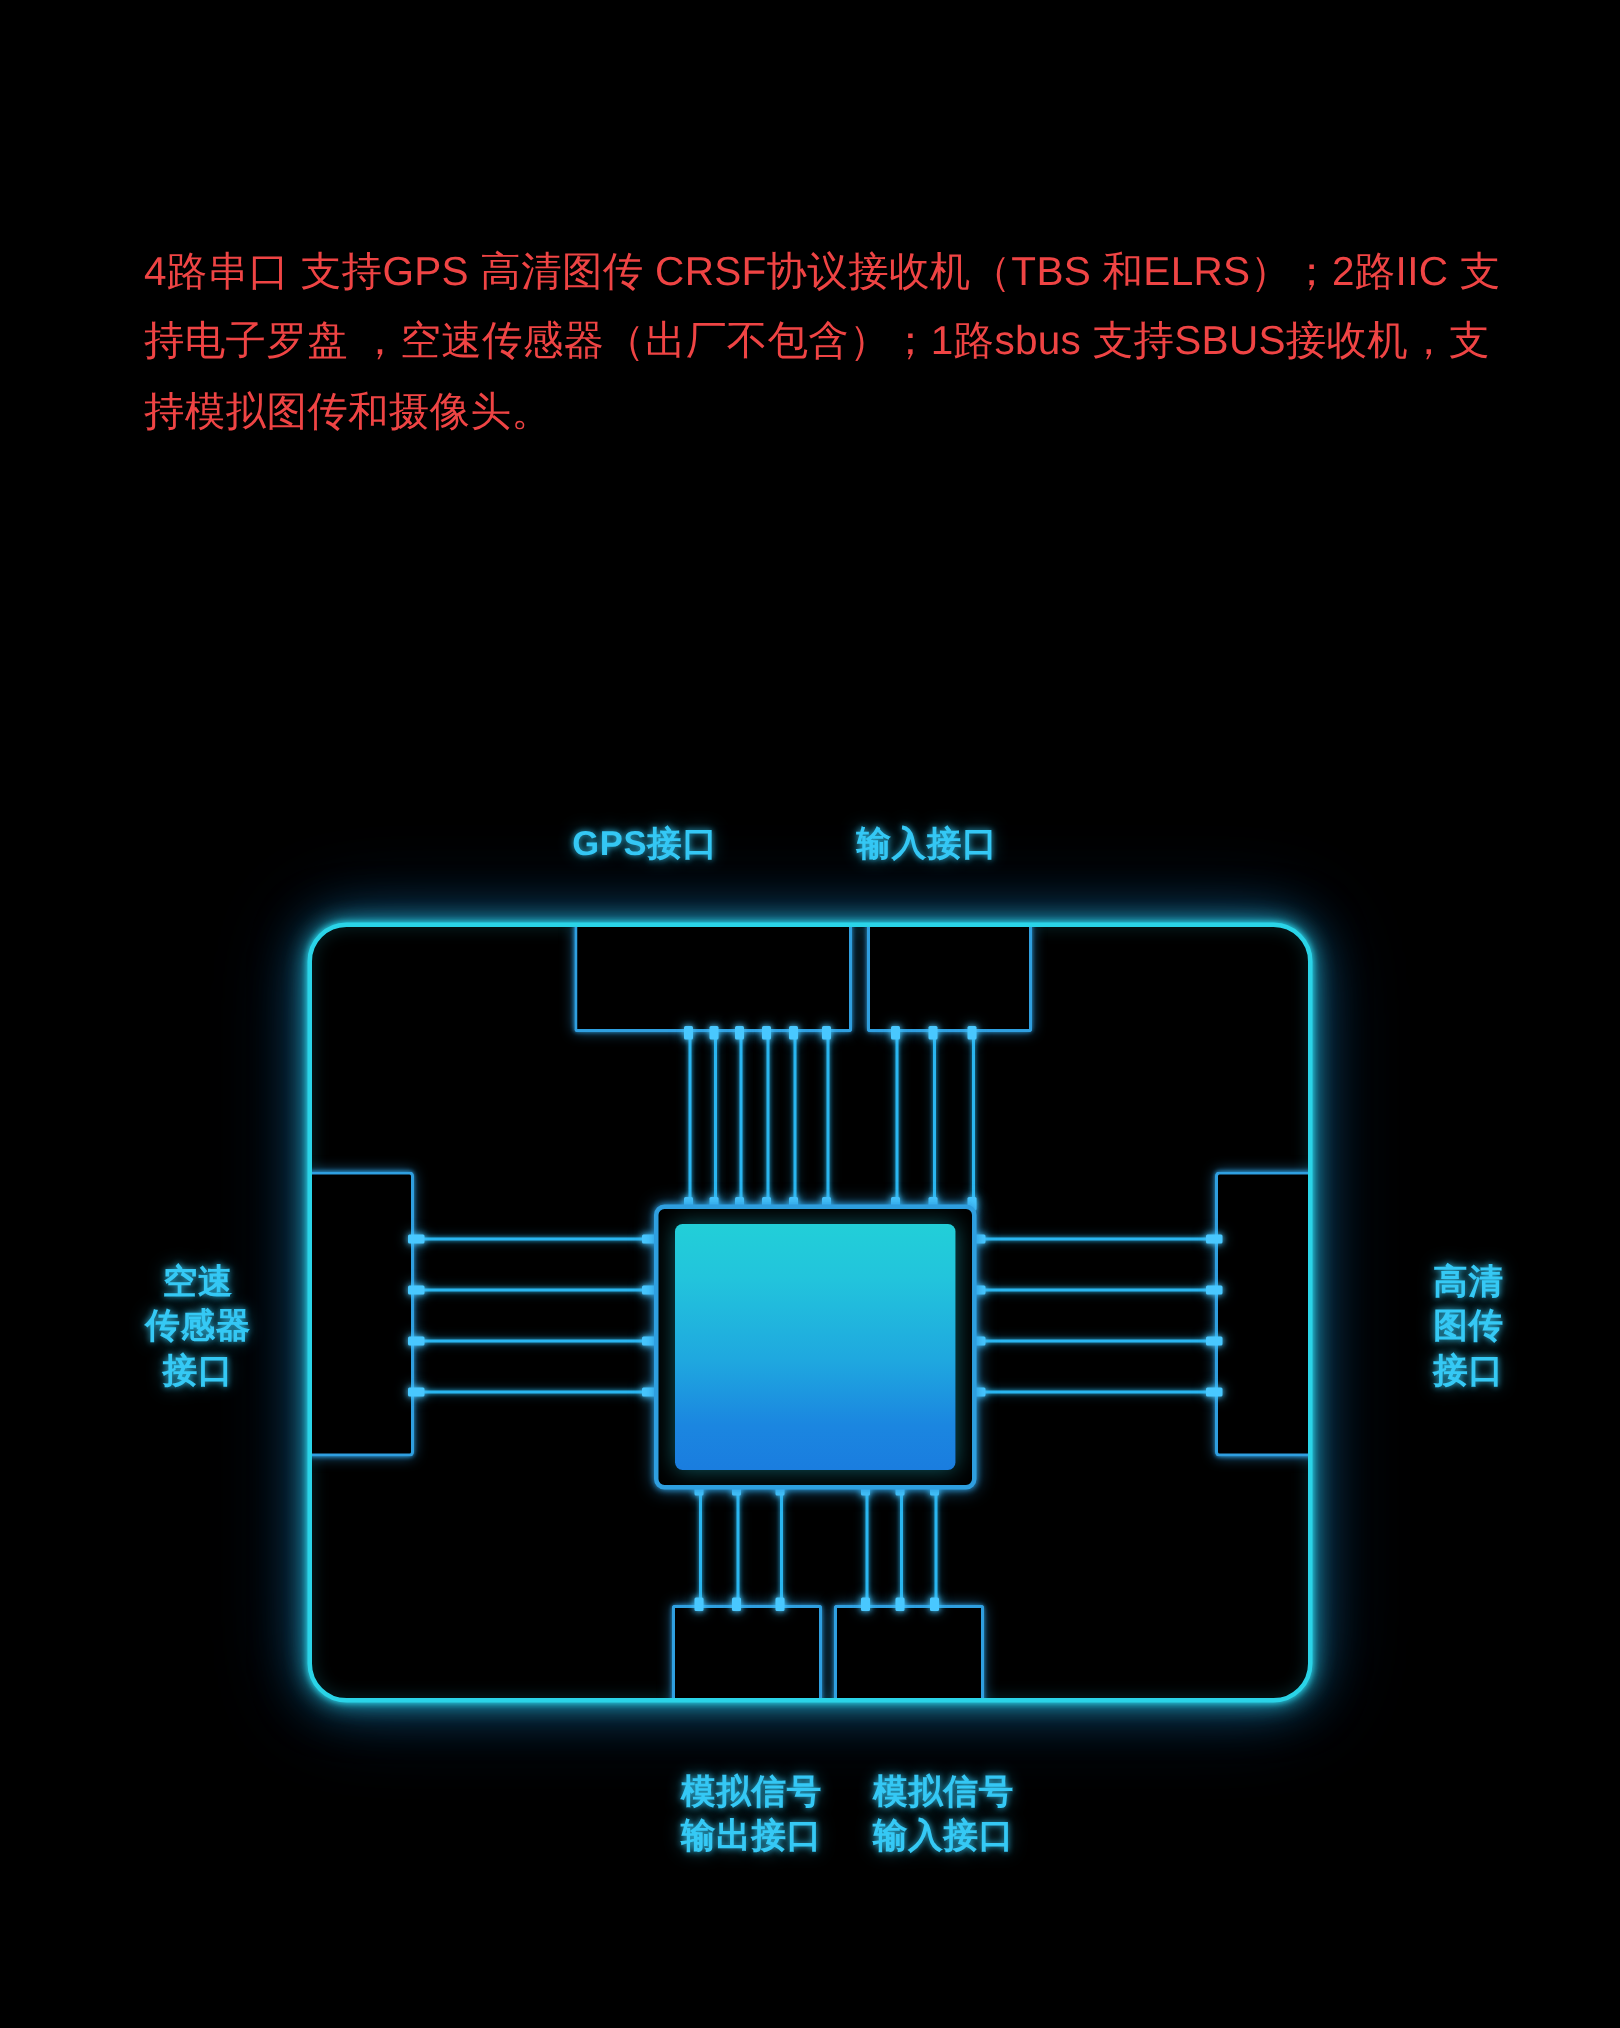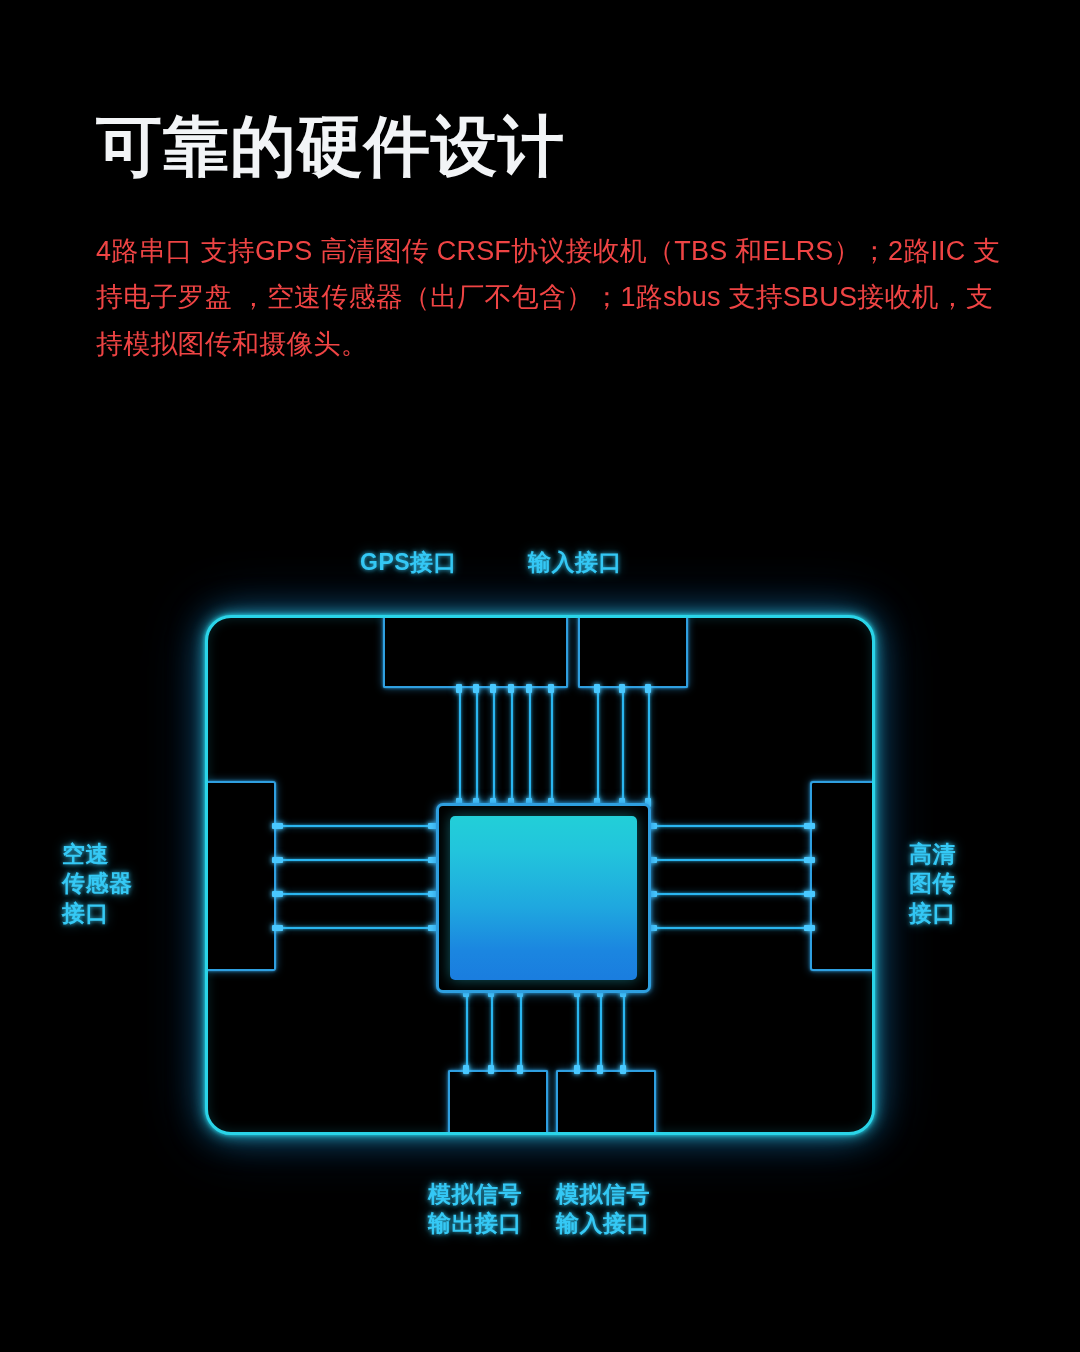--- a/index.html
+++ b/index.html
@@ -180,27 +180,26 @@
     color: #35c9f5;
     font-size: 23px;
     font-weight: 700;
     line-height: 1.28;
     letter-spacing: 0.5px;
     text-shadow:
       0 0 4px rgba(53,201,245,0.85),
       0 0 12px rgba(53,201,245,0.45);
     white-space: pre-line;
   }
-  .label.center { }
+  .label.center { text-align: center; }
 </style>
 </head>
 <body>
 
 <div class="text-block">
-  <h1 class="title">可靠的硬件设计</h1>
   <p class="paragraph">4路串口 支持GPS 高清图传 CRSF协议接收机（TBS 和ELRS）；2路IIC 支持电子罗盘 ，空速传感器（出厂不包含）；1路sbus 支持SBUS接收机，支持模拟图传和摄像头。</p>
 </div>
 
 <div class="diagram">
 
   <div class="label center" style="left:360px; top:28px; width:140px;">GPS接口</div>
 
   <div class="label center" style="left:528px; top:28px; width:180px;">输入接口</div>
 
   <div class="label center" style="left:62px; top:320px; width:140px;">空速

